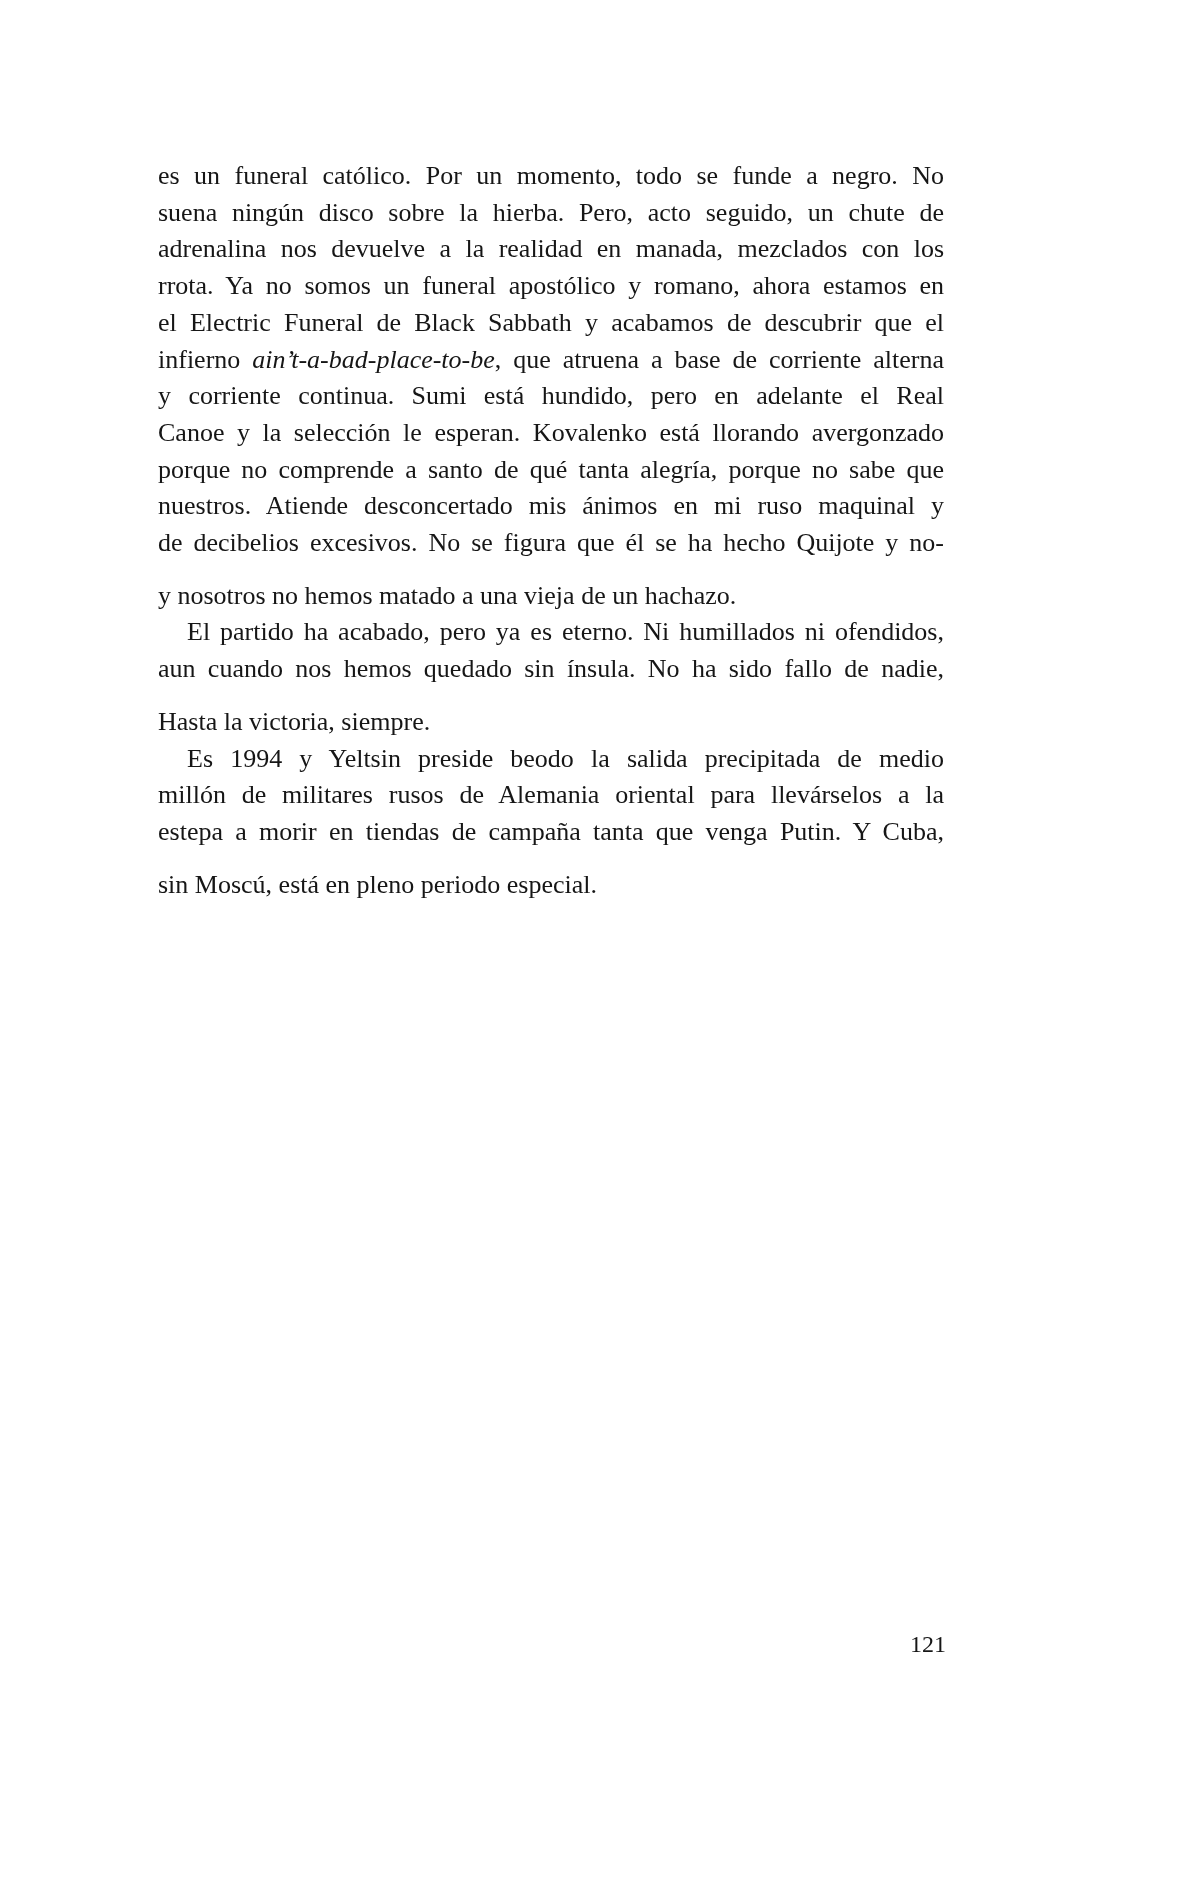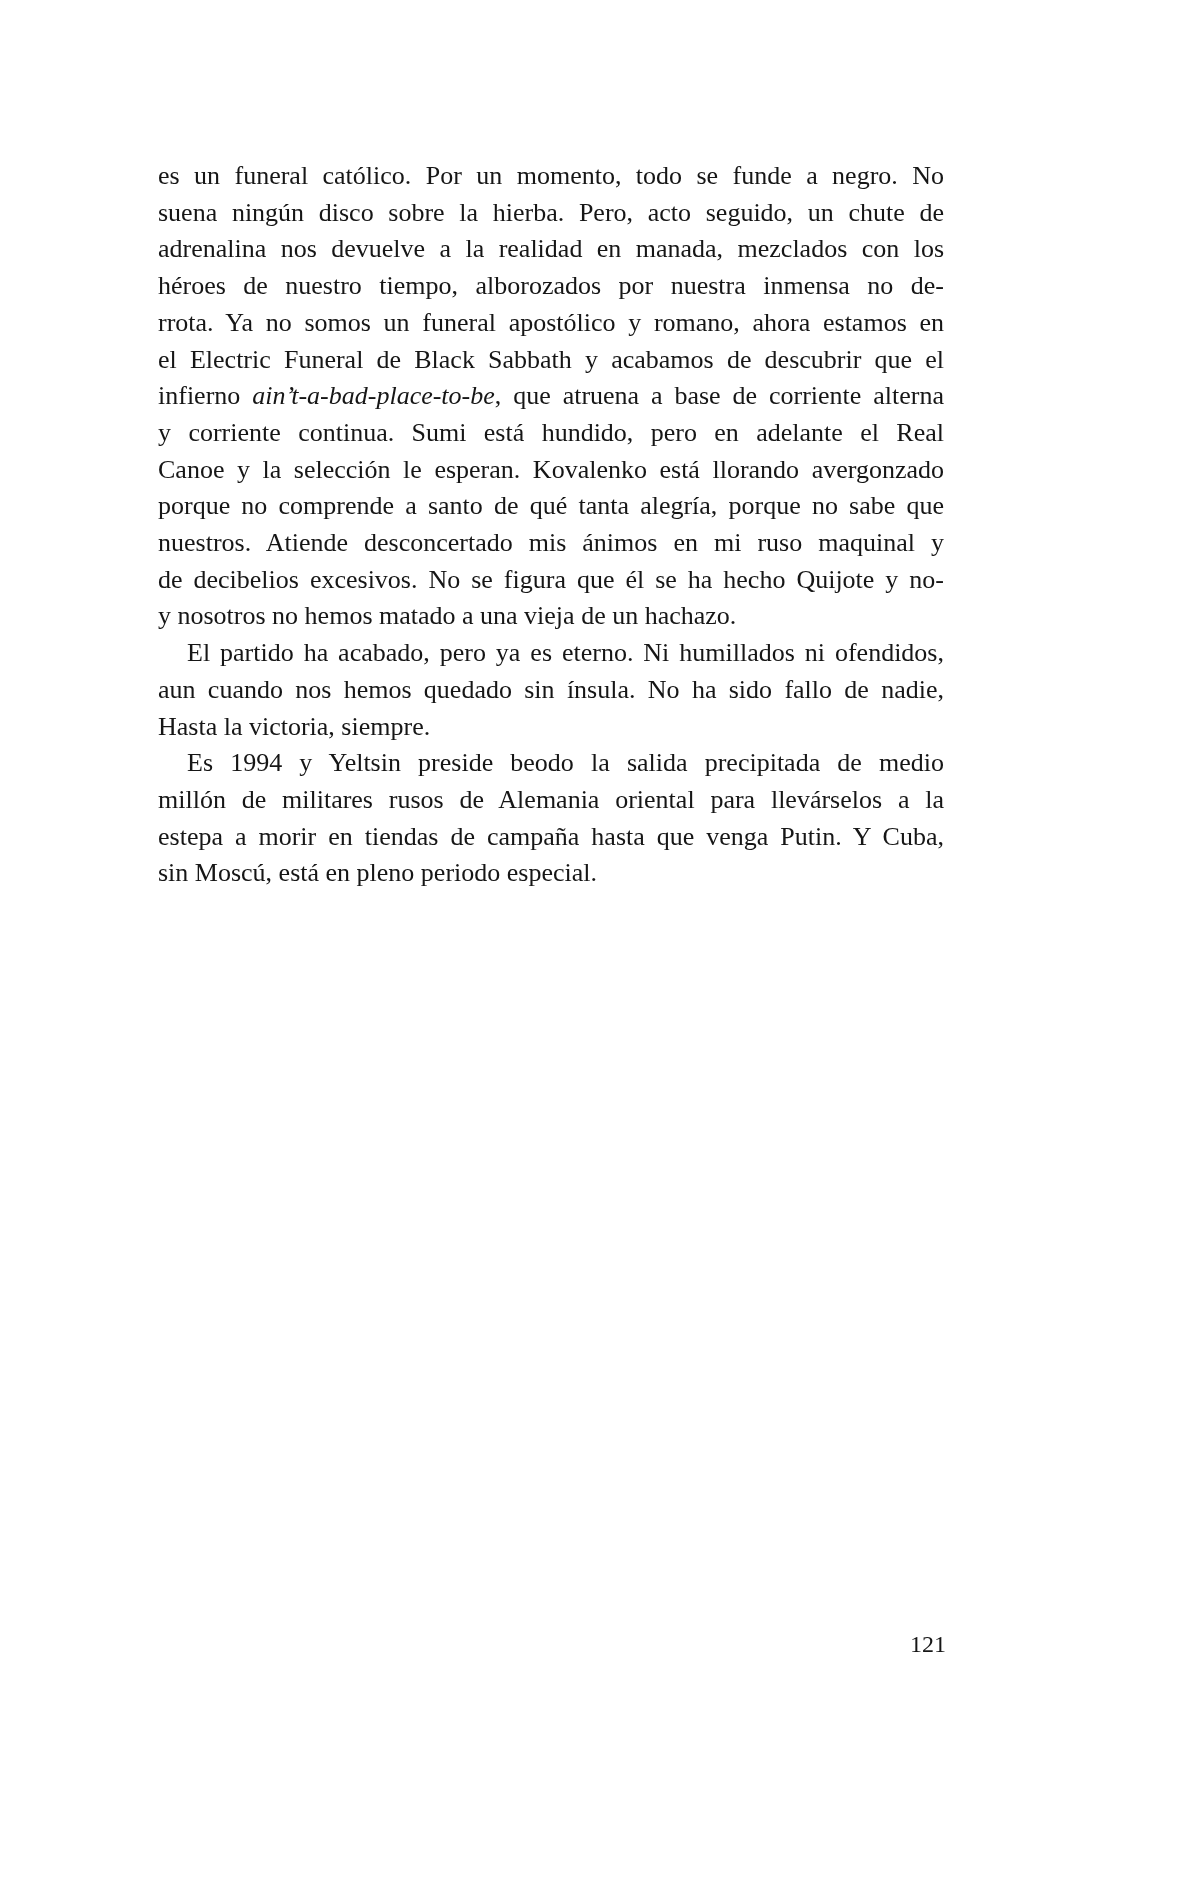--- a/index.html
+++ b/index.html
@@ -30,20 +30,21 @@
     margin: 0;
     padding: 0;
   }
   .line {
     text-align: justify;
     text-align-last: justify;
   }
   .line.last {
     text-align: left;
     text-align-last: left;
+    margin-top: 16px;
   }
   .line.indent {
     text-indent: 29px;
   }
   .italic {
     font-style: italic;
   }
   .page-number {
     position: absolute;
     left: 160px;
@@ -56,37 +57,36 @@
 </style>
 </head>
 <body style="background: rgb(255, 255, 255);">
 
 <div class="page">
   <div class="text-block" id="text-block" style="color: rgb(22, 22, 22);">
       <div class="para">
         <div class="line">es un funeral católico. Por un momento, todo se funde a negro. No</div>
         <div class="line">suena ningún disco sobre la hierba. Pero, acto seguido, un chute de</div>
         <div class="line">adrenalina nos devuelve a la realidad en manada, mezclados con los</div>
-        <div class="line">héroes de nuestro tiempo, alborozados por nuestra inmensa no de-</div>
         <div class="line">rrota. Ya no somos un funeral apostólico y romano, ahora estamos en</div>
         <div class="line">el Electric Funeral de Black Sabbath y acabamos de descubrir que el</div>
         <div class="line"><span>infierno </span><span class="italic">ain’t-a-bad-place-to-be</span><span>, que atruena a base de corriente alterna</span></div>
         <div class="line">y corriente continua. Sumi está hundido, pero en adelante el Real</div>
         <div class="line">Canoe y la selección le esperan. Kovalenko está llorando avergonzado</div>
         <div class="line">porque no comprende a santo de qué tanta alegría, porque no sabe que</div>
         <div class="line">nuestros. Atiende desconcertado mis ánimos en mi ruso maquinal y</div>
         <div class="line">de decibelios excesivos. No se figura que él se ha hecho Quijote y no-</div>
         <div class="line last">y nosotros no hemos matado a una vieja de un hachazo.</div>
       </div>
       <div class="para">
         <div class="line indent">El partido ha acabado, pero ya es eterno. Ni humillados ni ofendidos,</div>
         <div class="line">aun cuando nos hemos quedado sin ínsula. No ha sido fallo de nadie,</div>
         <div class="line last">Hasta la victoria, siempre.</div>
       </div>
       <div class="para">
         <div class="line indent">Es 1994 y Yeltsin preside beodo la salida precipitada de medio</div>
         <div class="line">millón de militares rusos de Alemania oriental para llevárselos a la</div>
-        <div class="line">estepa a morir en tiendas de campaña hasta que venga Putin. Y Cuba,</div>
+        <div class="line">estepa a morir en tiendas de campaña tanta que venga Putin. Y Cuba,</div>
         <div class="line last">sin Moscú, está en pleno periodo especial.</div>
       </div>
     </div>
   <div class="page-number" style="color: rgb(22, 22, 22);">121</div>
 </div>
 
 </body></html>

